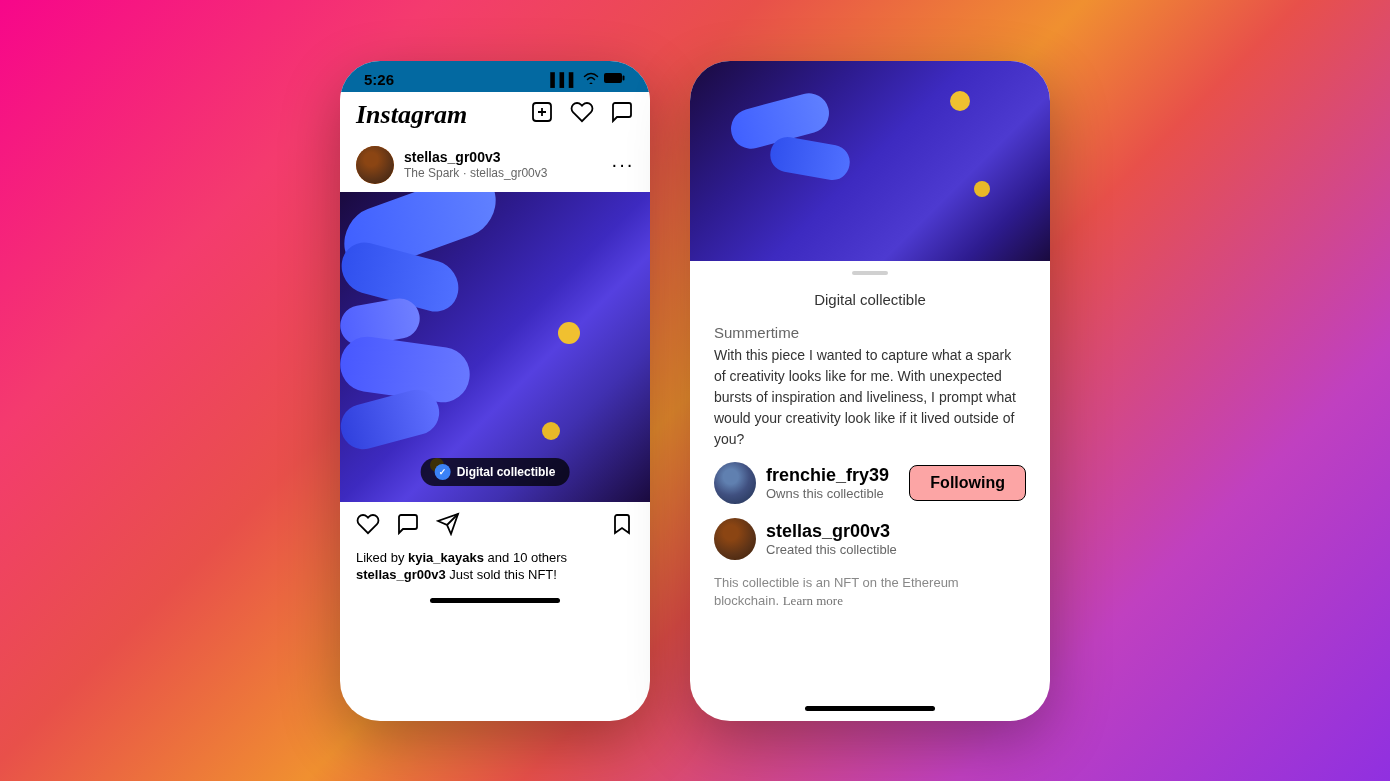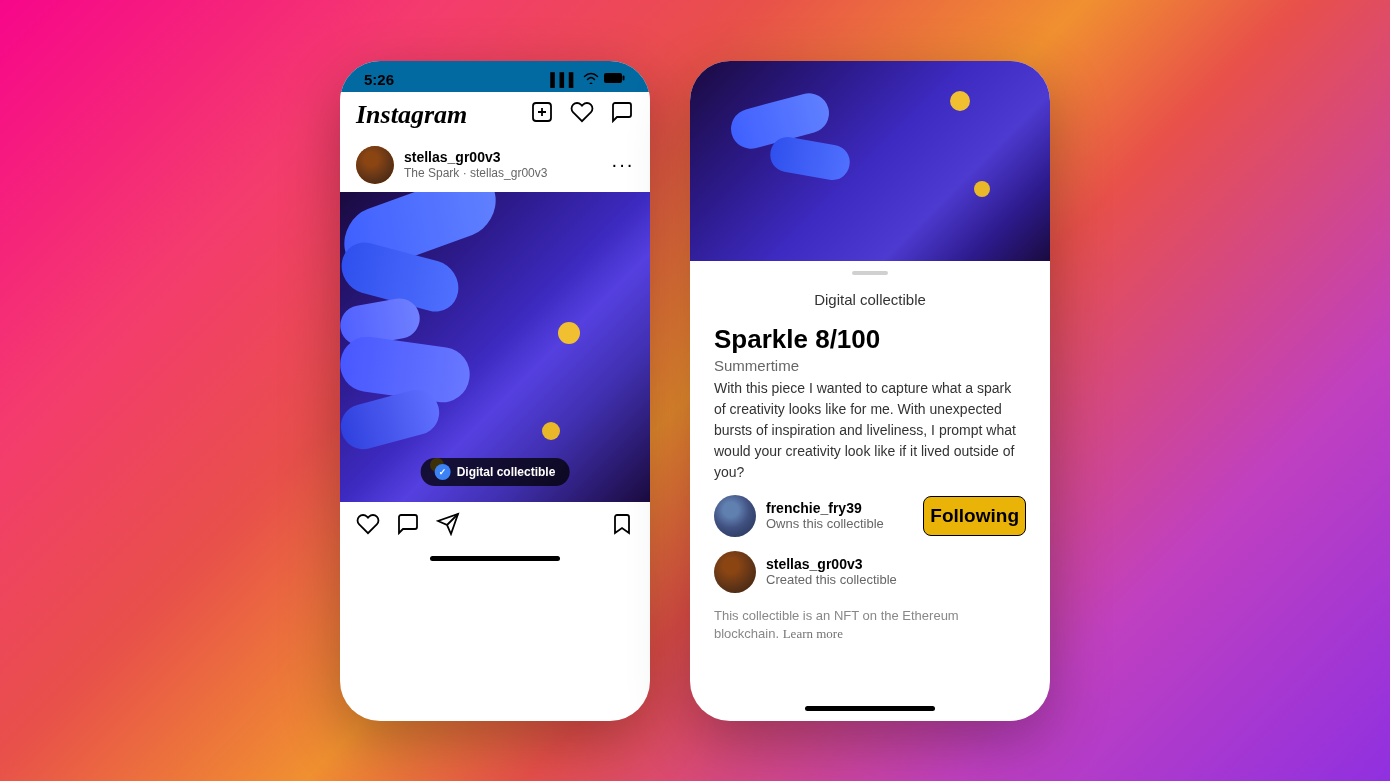--- a/index.html
+++ b/index.html
@@ -414,37 +414,37 @@
 
     .avatar-creator {
       background: radial-gradient(circle at 40% 35%, #8B4513 20%, #5D3317 60%, #3B1F0A 100%);
     }
 
     .owner-info {
       flex: 1;
     }
 
     .owner-username {
-      font-size: 14px;
+      font-size: 18px;
       font-weight: 700;
       color: #000;
     }
 
     .owner-role {
       font-size: 13px;
       color: #666;
     }
 
     .following-btn {
       border: 1.5px solid #000;
-      background: #eab308;
-      color: #000;
-      padding: 8px 6px;
+      background: #fca5a5;
+      color: #000;
+      padding: 8px 20px;
       border-radius: 8px;
-      font-size: 19px;
+      font-size: 16px;
       font-weight: 600;
       cursor: pointer;
     }
 
     .nft-footer-text {
       font-size: 13px;
       color: #888;
       margin-top: 14px;
       line-height: 1.4;
     }
@@ -558,39 +558,46 @@
         </svg>
       </span>
     </div>
     <span class="action-icon">
       <svg width="24" height="24" viewBox="0 0 24 24" fill="none" stroke="#000" stroke-width="1.8">
         <path d="M19 21l-7-5-7 5V5a2 2 0 0 1 2-2h10a2 2 0 0 1 2 2z"></path>
       </svg>
     </span>
   </div>
 
+  <div class="post-caption">
+    <div class="caption-likes">
+      <span>Liked by</span> <strong>kyia_kayaks</strong> <span>and 10 others</span>
+    </div>
+    <div class="caption-text">
+      <strong>stellas_gr00v3</strong> <span>Just sold this NFT!</span>
+    </div>
+  </div>
 
   <div class="phone-home-indicator"></div>
 </div>
 
 <div class="phone-mockup-right">
 
   <div class="right-image-area">
     <div class="right-shape1"></div>
     <div class="right-shape2"></div>
     <div class="right-dot1"></div>
     <div class="right-dot2"></div>
   </div>
 
   <div class="sheet-handle"></div>
 
   <div class="sheet-content">
     <div class="sheet-title">Digital collectible</div>
 
-    <div class="nft-title">Sparkle 8/100</div>
     <div class="nft-collection">Summertime</div>
 
     <div class="nft-description">With this piece I wanted to capture what a spark of creativity looks like for me. With unexpected bursts of inspiration and liveliness, I prompt what would your creativity look like if it lived outside of you?</div>
 
     <div class="owner-row">
       <div class="avatar-medium avatar-owner"></div>
       <div class="owner-info">
         <div class="owner-username">frenchie_fry39</div>
         <div class="owner-role">Owns this collectible</div>
       </div>

